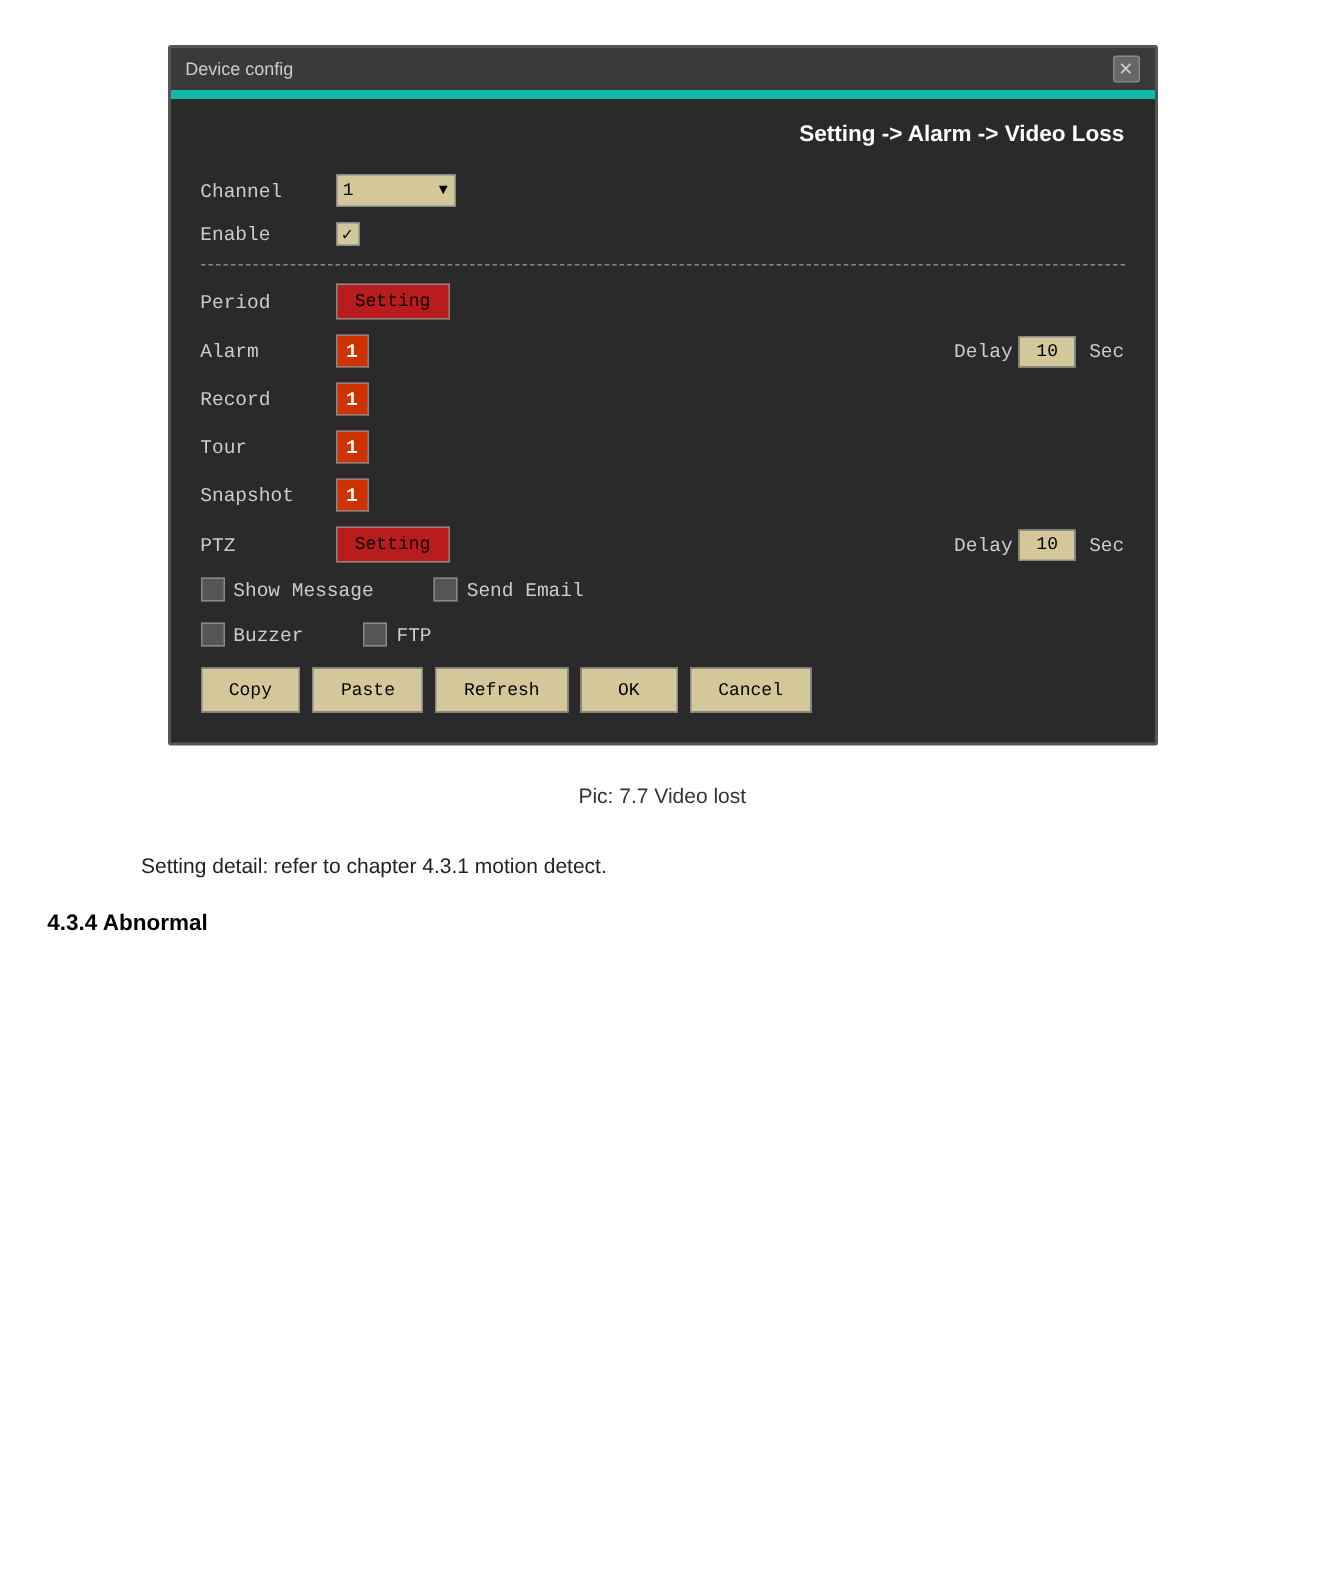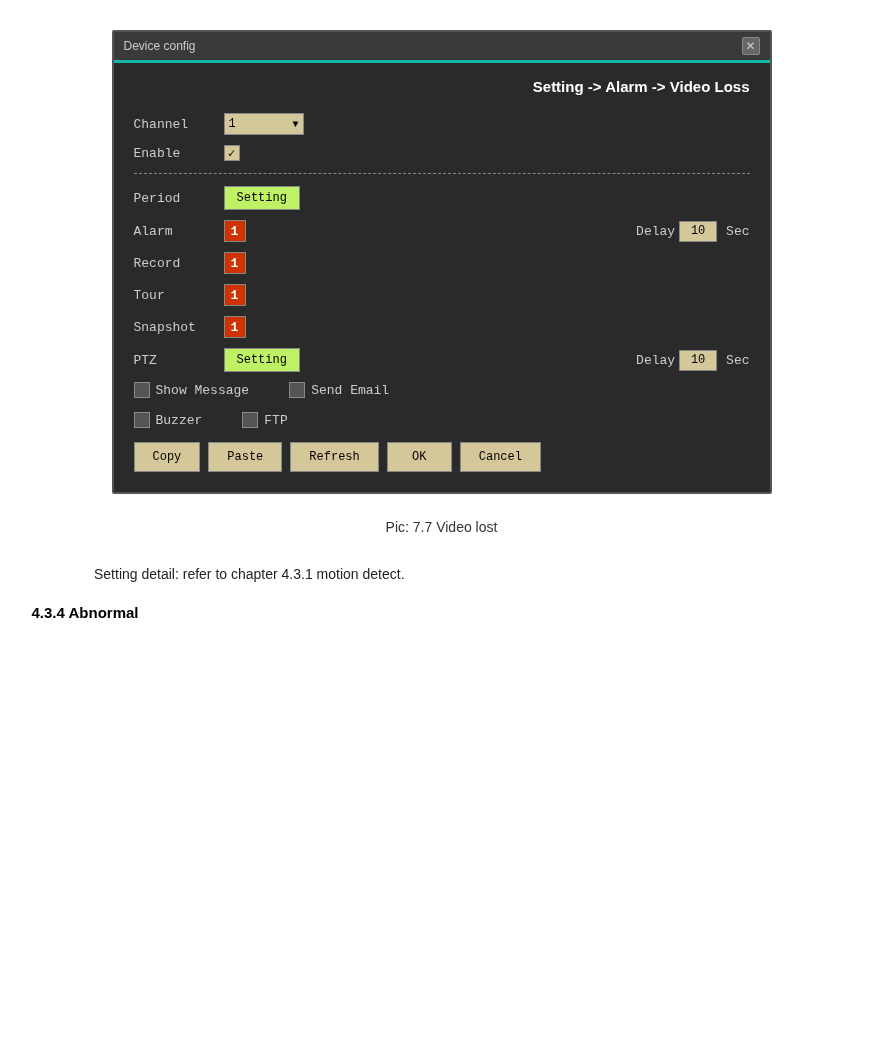--- a/index.html
+++ b/index.html
@@ -28,21 +28,21 @@
       position: relative;
       margin-top: 10px;
     }
 
     .dialog-titlebar {
       background: #3a3a3a;
       padding: 5px 10px;
       display: flex;
       justify-content: space-between;
       align-items: center;
-      border-bottom: 3px solid #14b8a6;
+      border-bottom: 6px solid #14b8a6;
     }
 
     .dialog-title {
       color: #ccc;
       font-size: 12px;
       font-family: Arial, sans-serif;
     }
 
     .dialog-close {
       width: 18px;
@@ -115,21 +115,21 @@
       font-size: 12px;
     }
 
     .divider {
       border: none;
       border-top: 1px dashed #888;
       margin: 12px 0;
     }
 
     .btn-setting {
-      background: #bef264;
+      background: #b91c1c;
       border: 1px solid #888;
       padding: 3px 12px;
       color: #000;
       font-size: 12px;
       cursor: pointer;
       font-family: 'Courier New', monospace;
       height: 24px;
     }
 
     .number-box {

